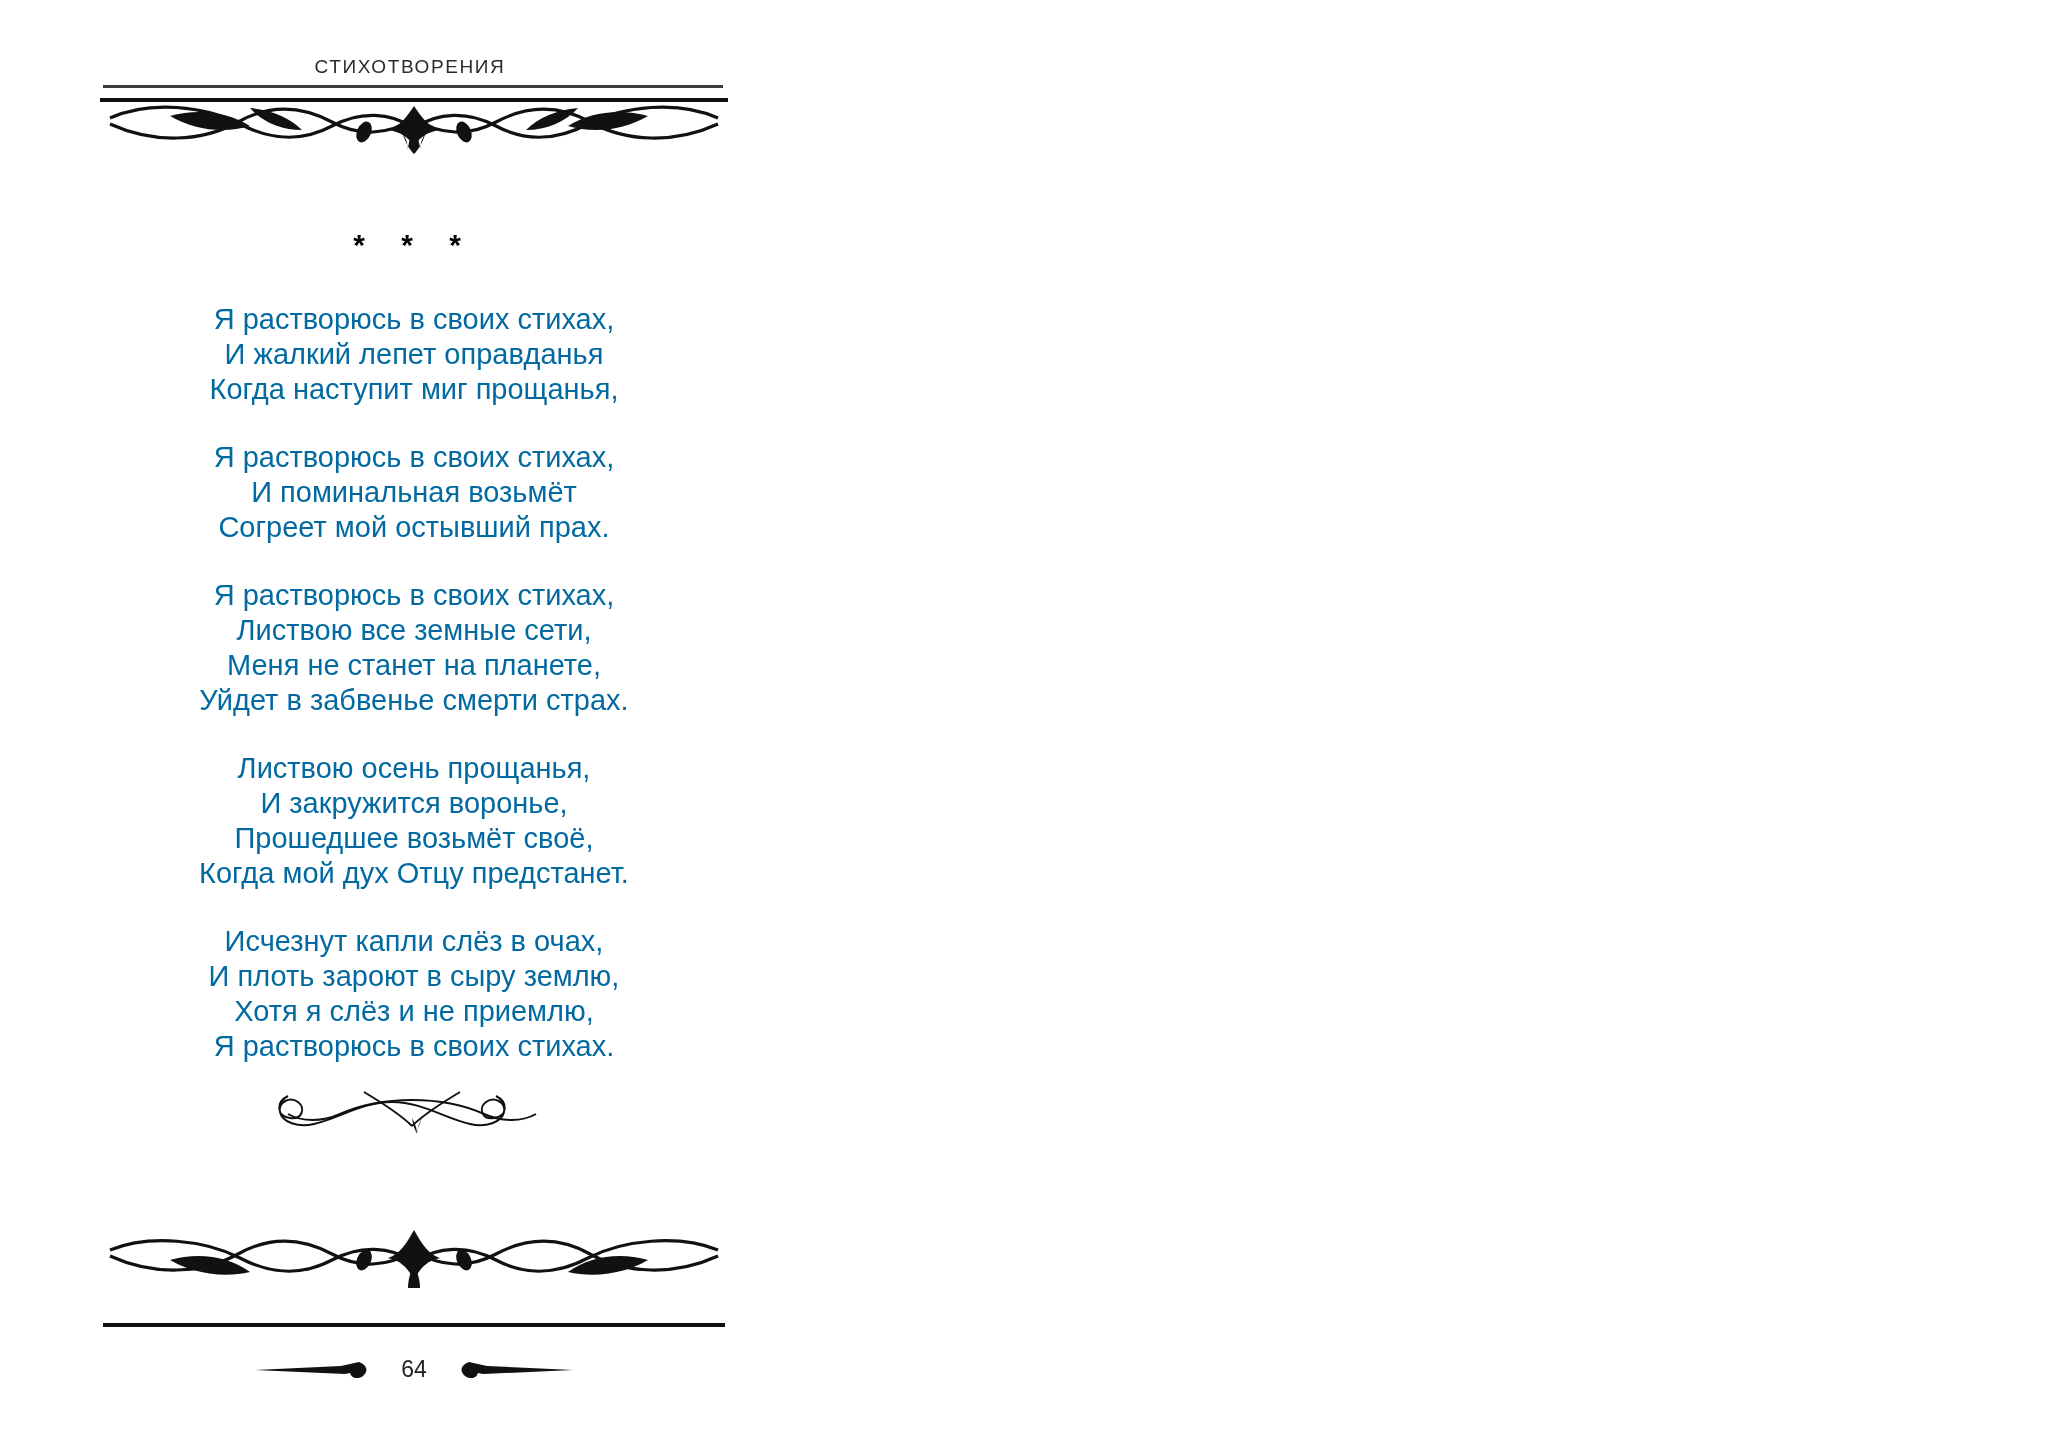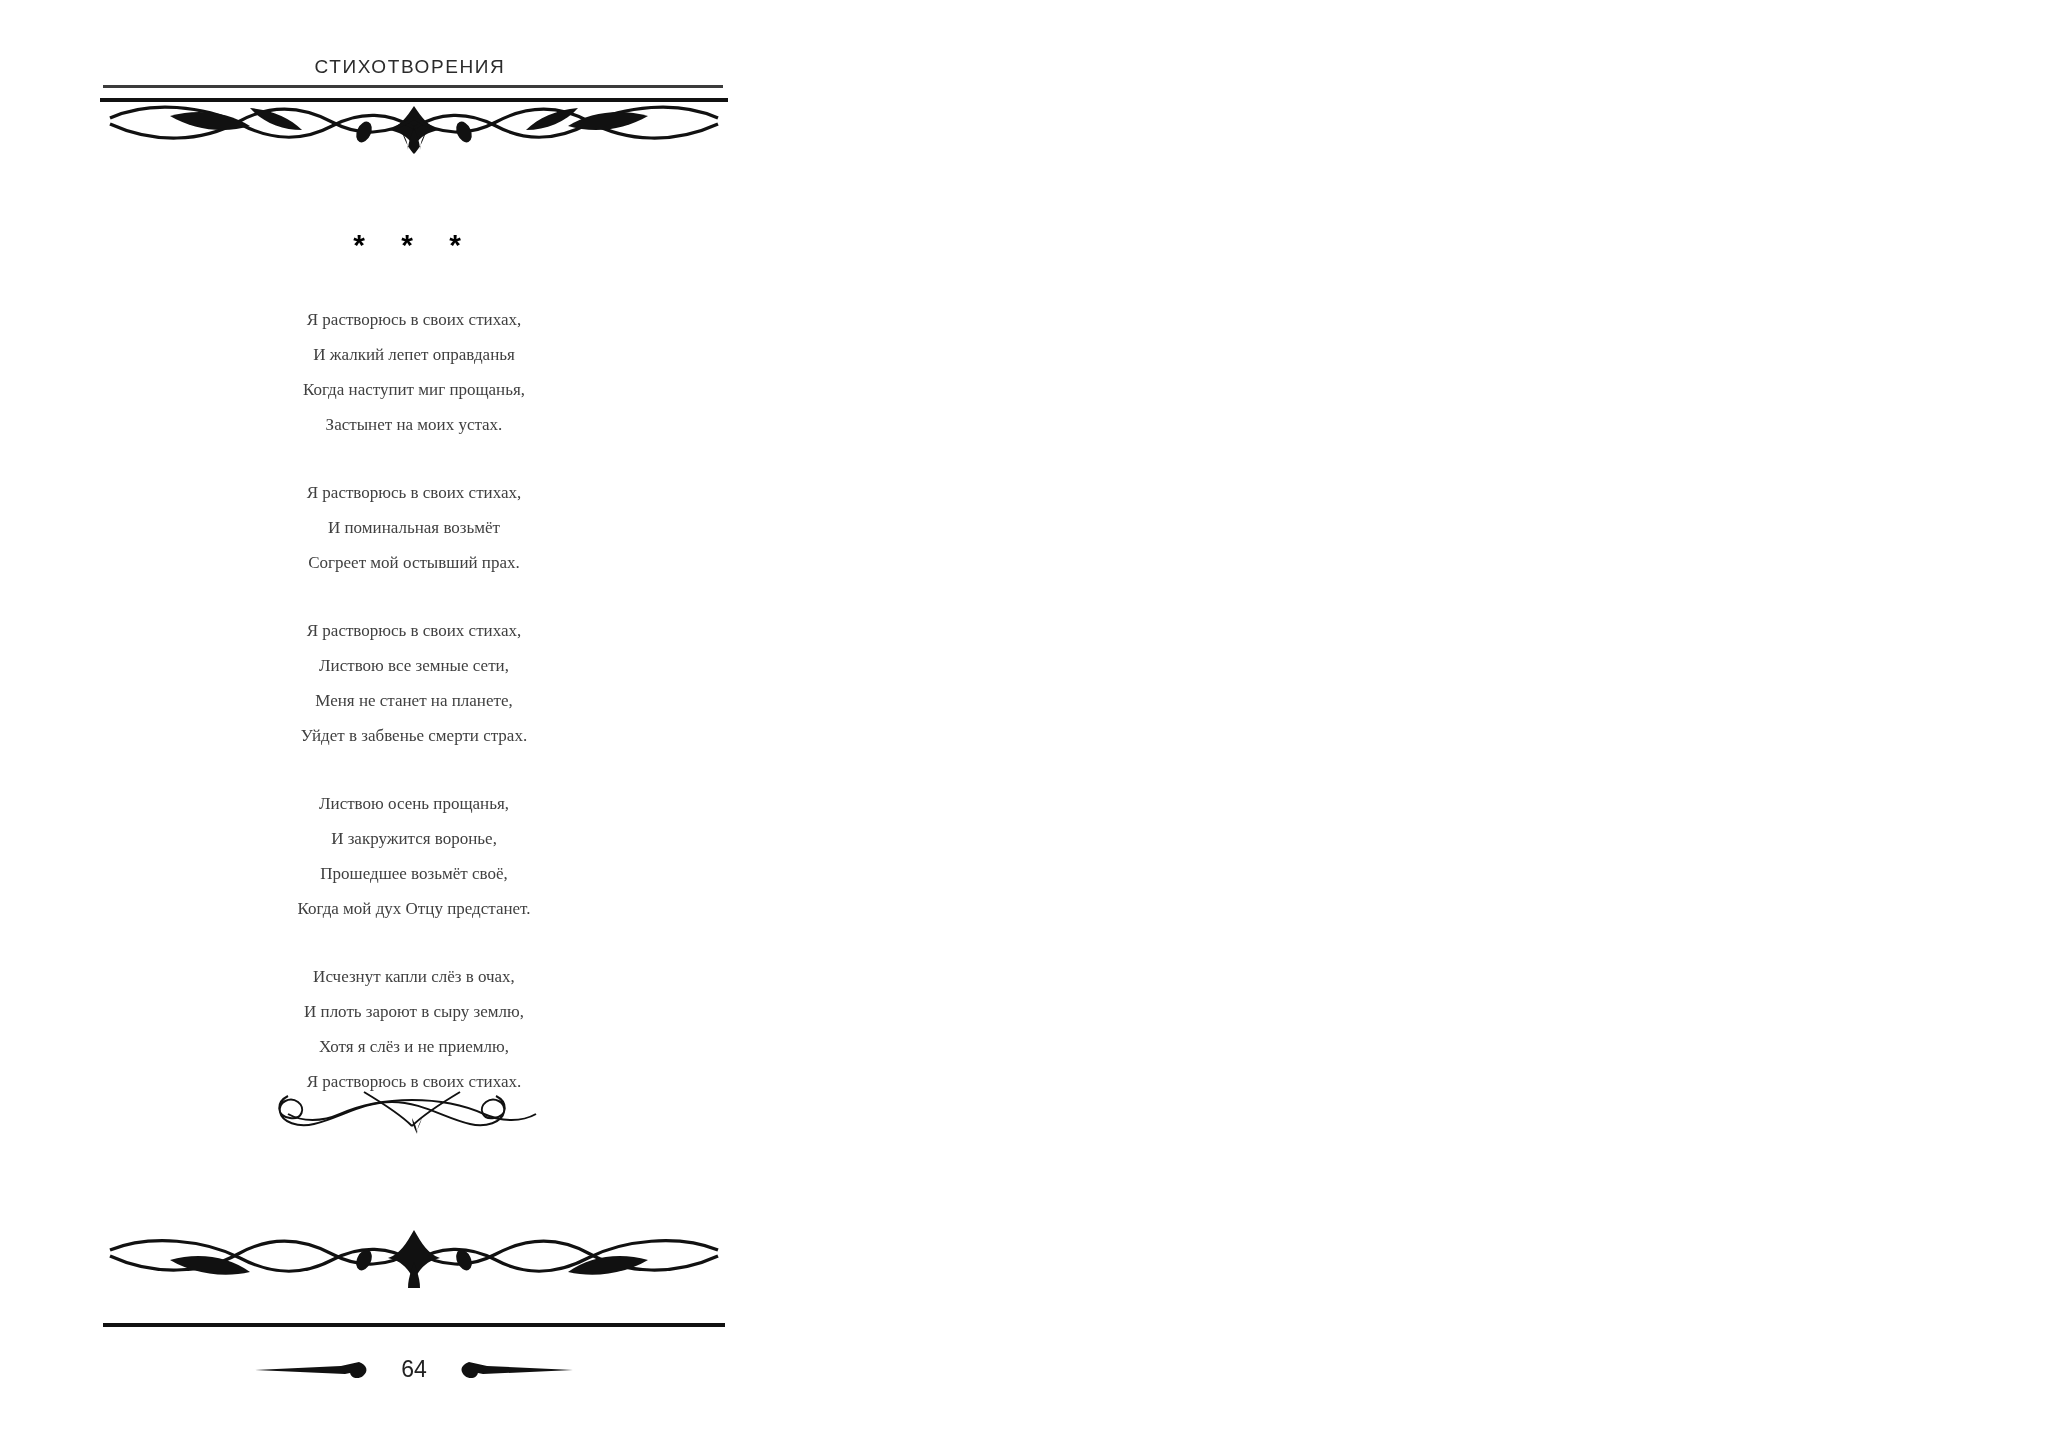--- a/index.html
+++ b/index.html
@@ -77,25 +77,25 @@
     font-weight: 700;
     margin: 0 0 40px 0;
     color: #000;
     font-family: "Liberation Sans", sans-serif;
   }
   .stanza {
     margin: 0 0 33px 0;
   }
   .stanza:last-child { margin-bottom: 0; }
   .verse {
-    font-size: 17px;
+    font-size: 29px;
     line-height: 35px;
-    color: #404040;
+    color: #0369a1;
     white-space: nowrap;
-    font-family: Liberation Serif, serif;
+    font-family: Liberation Sans, sans-serif;
   }
 
   
   .folio {
     position: absolute;
     display: flex;
     align-items: center;
     justify-content: center;
     gap: 18px;
     font-size: 23px;
@@ -139,21 +139,20 @@
       </svg>
     </div>
 
     <div class="poem-wrap">
       <div class="stars">*  *  *</div>
 
       <div class="stanza">
         <div class="verse">Я растворюсь в своих стихах,</div>
         <div class="verse">И жалкий лепет оправданья</div>
         <div class="verse">Когда наступит миг прощанья,</div>
-        <div class="verse">Застынет на моих устах.</div>
       </div>
 
       <div class="stanza">
         <div class="verse">Я растворюсь в своих стихах,</div>
         <div class="verse">И поминальная возьмёт</div>
         <div class="verse">Согреет мой остывший прах.</div>
       </div>
 
       <div class="stanza">
         <div class="verse">Я растворюсь в своих стихах,</div>

